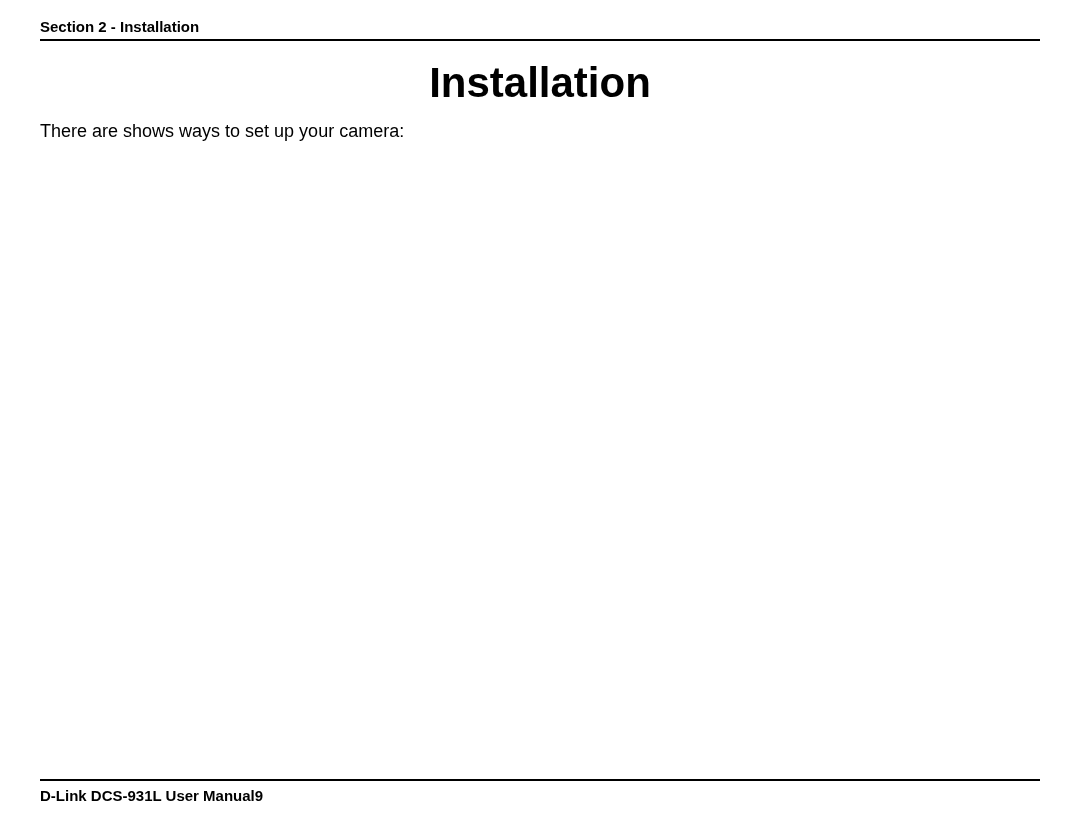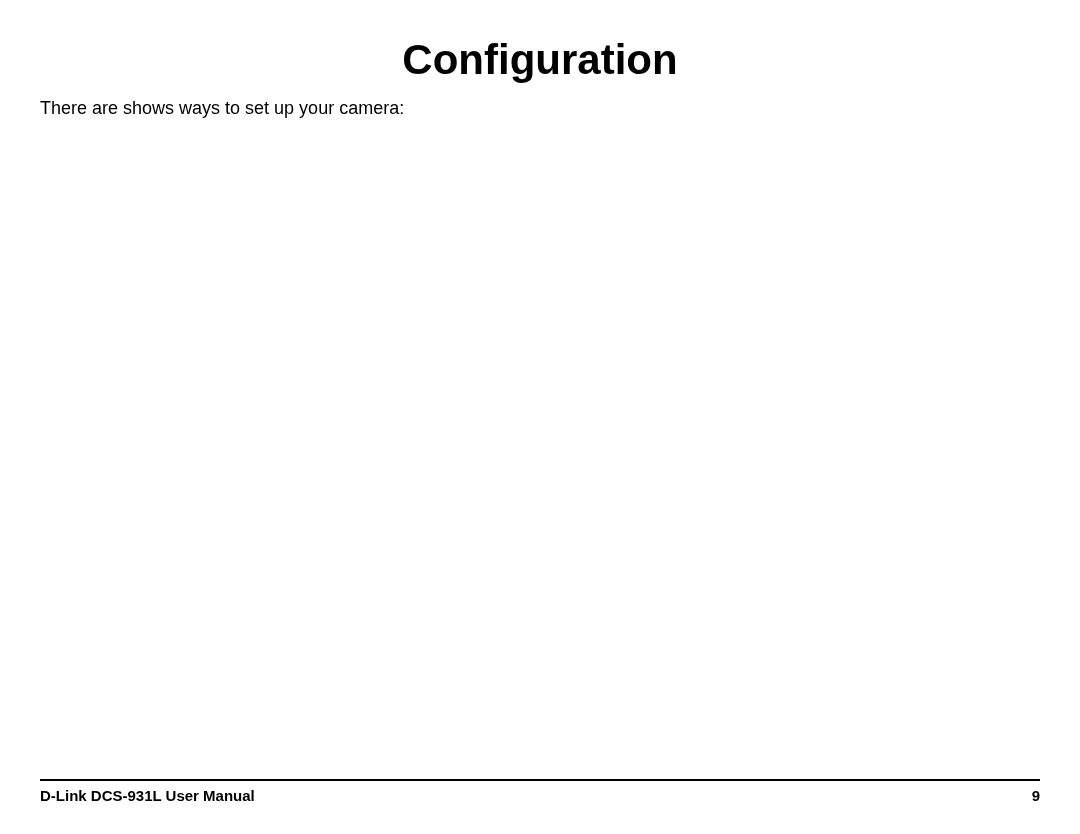--- a/index.html
+++ b/index.html
@@ -48,32 +48,32 @@
     font-weight: 700;
   }
   .footer-bar {
     position: absolute;
     left: 40px;
     right: 40px;
     bottom: 30px;
     border-top: 2px solid #000;
     padding-top: 6px;
     display: flex;
-    justify-content: space-between;
     font-weight: 700;
     font-size: 15px;
   }
 </style>
 </head>
 <body>
 
 <div class="page">
 
+  <div class="header-bar">Section 2 - Installation</div>
 
-  <h1 class="title">Configuration</h1>
+  <h1 class="title">Installation</h1>
 
   <p class="intro">There are shows ways to set up your camera:</p>
 
   <div class="body-block">
   </div>
 
   <div class="footer-bar">
     <span>D-Link DCS-931L User Manual</span>
     <span>9</span>
   </div>

